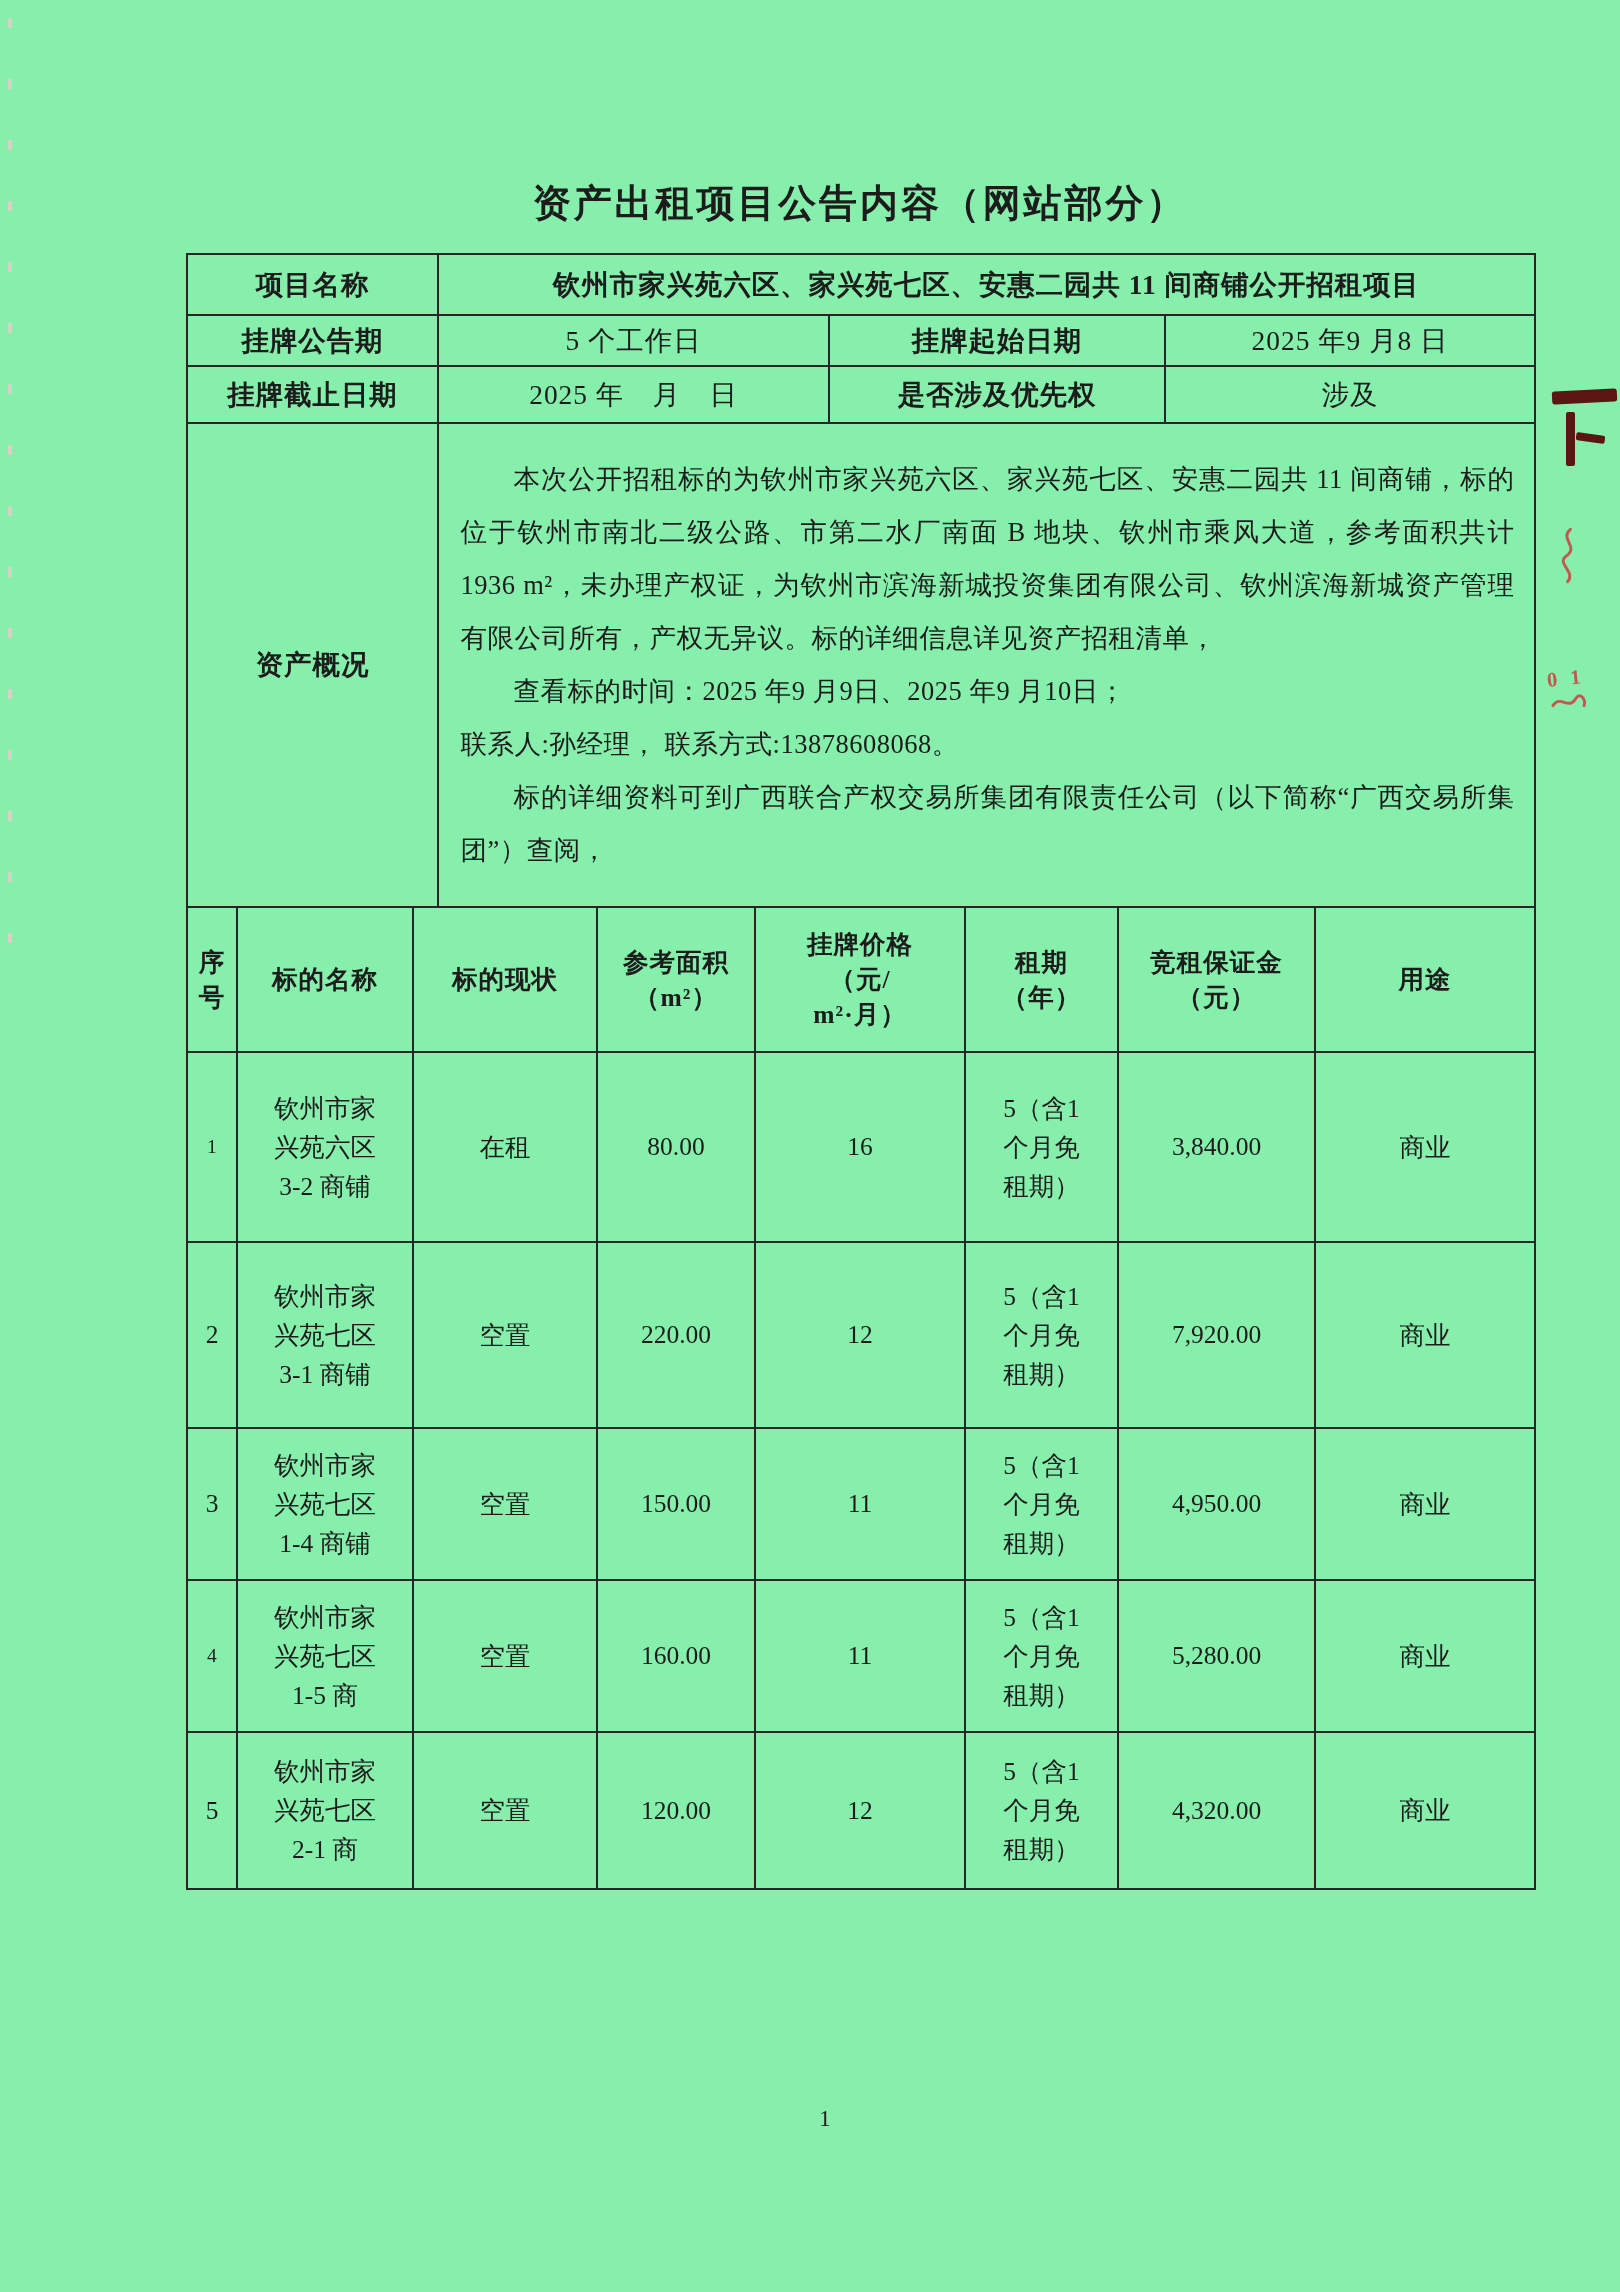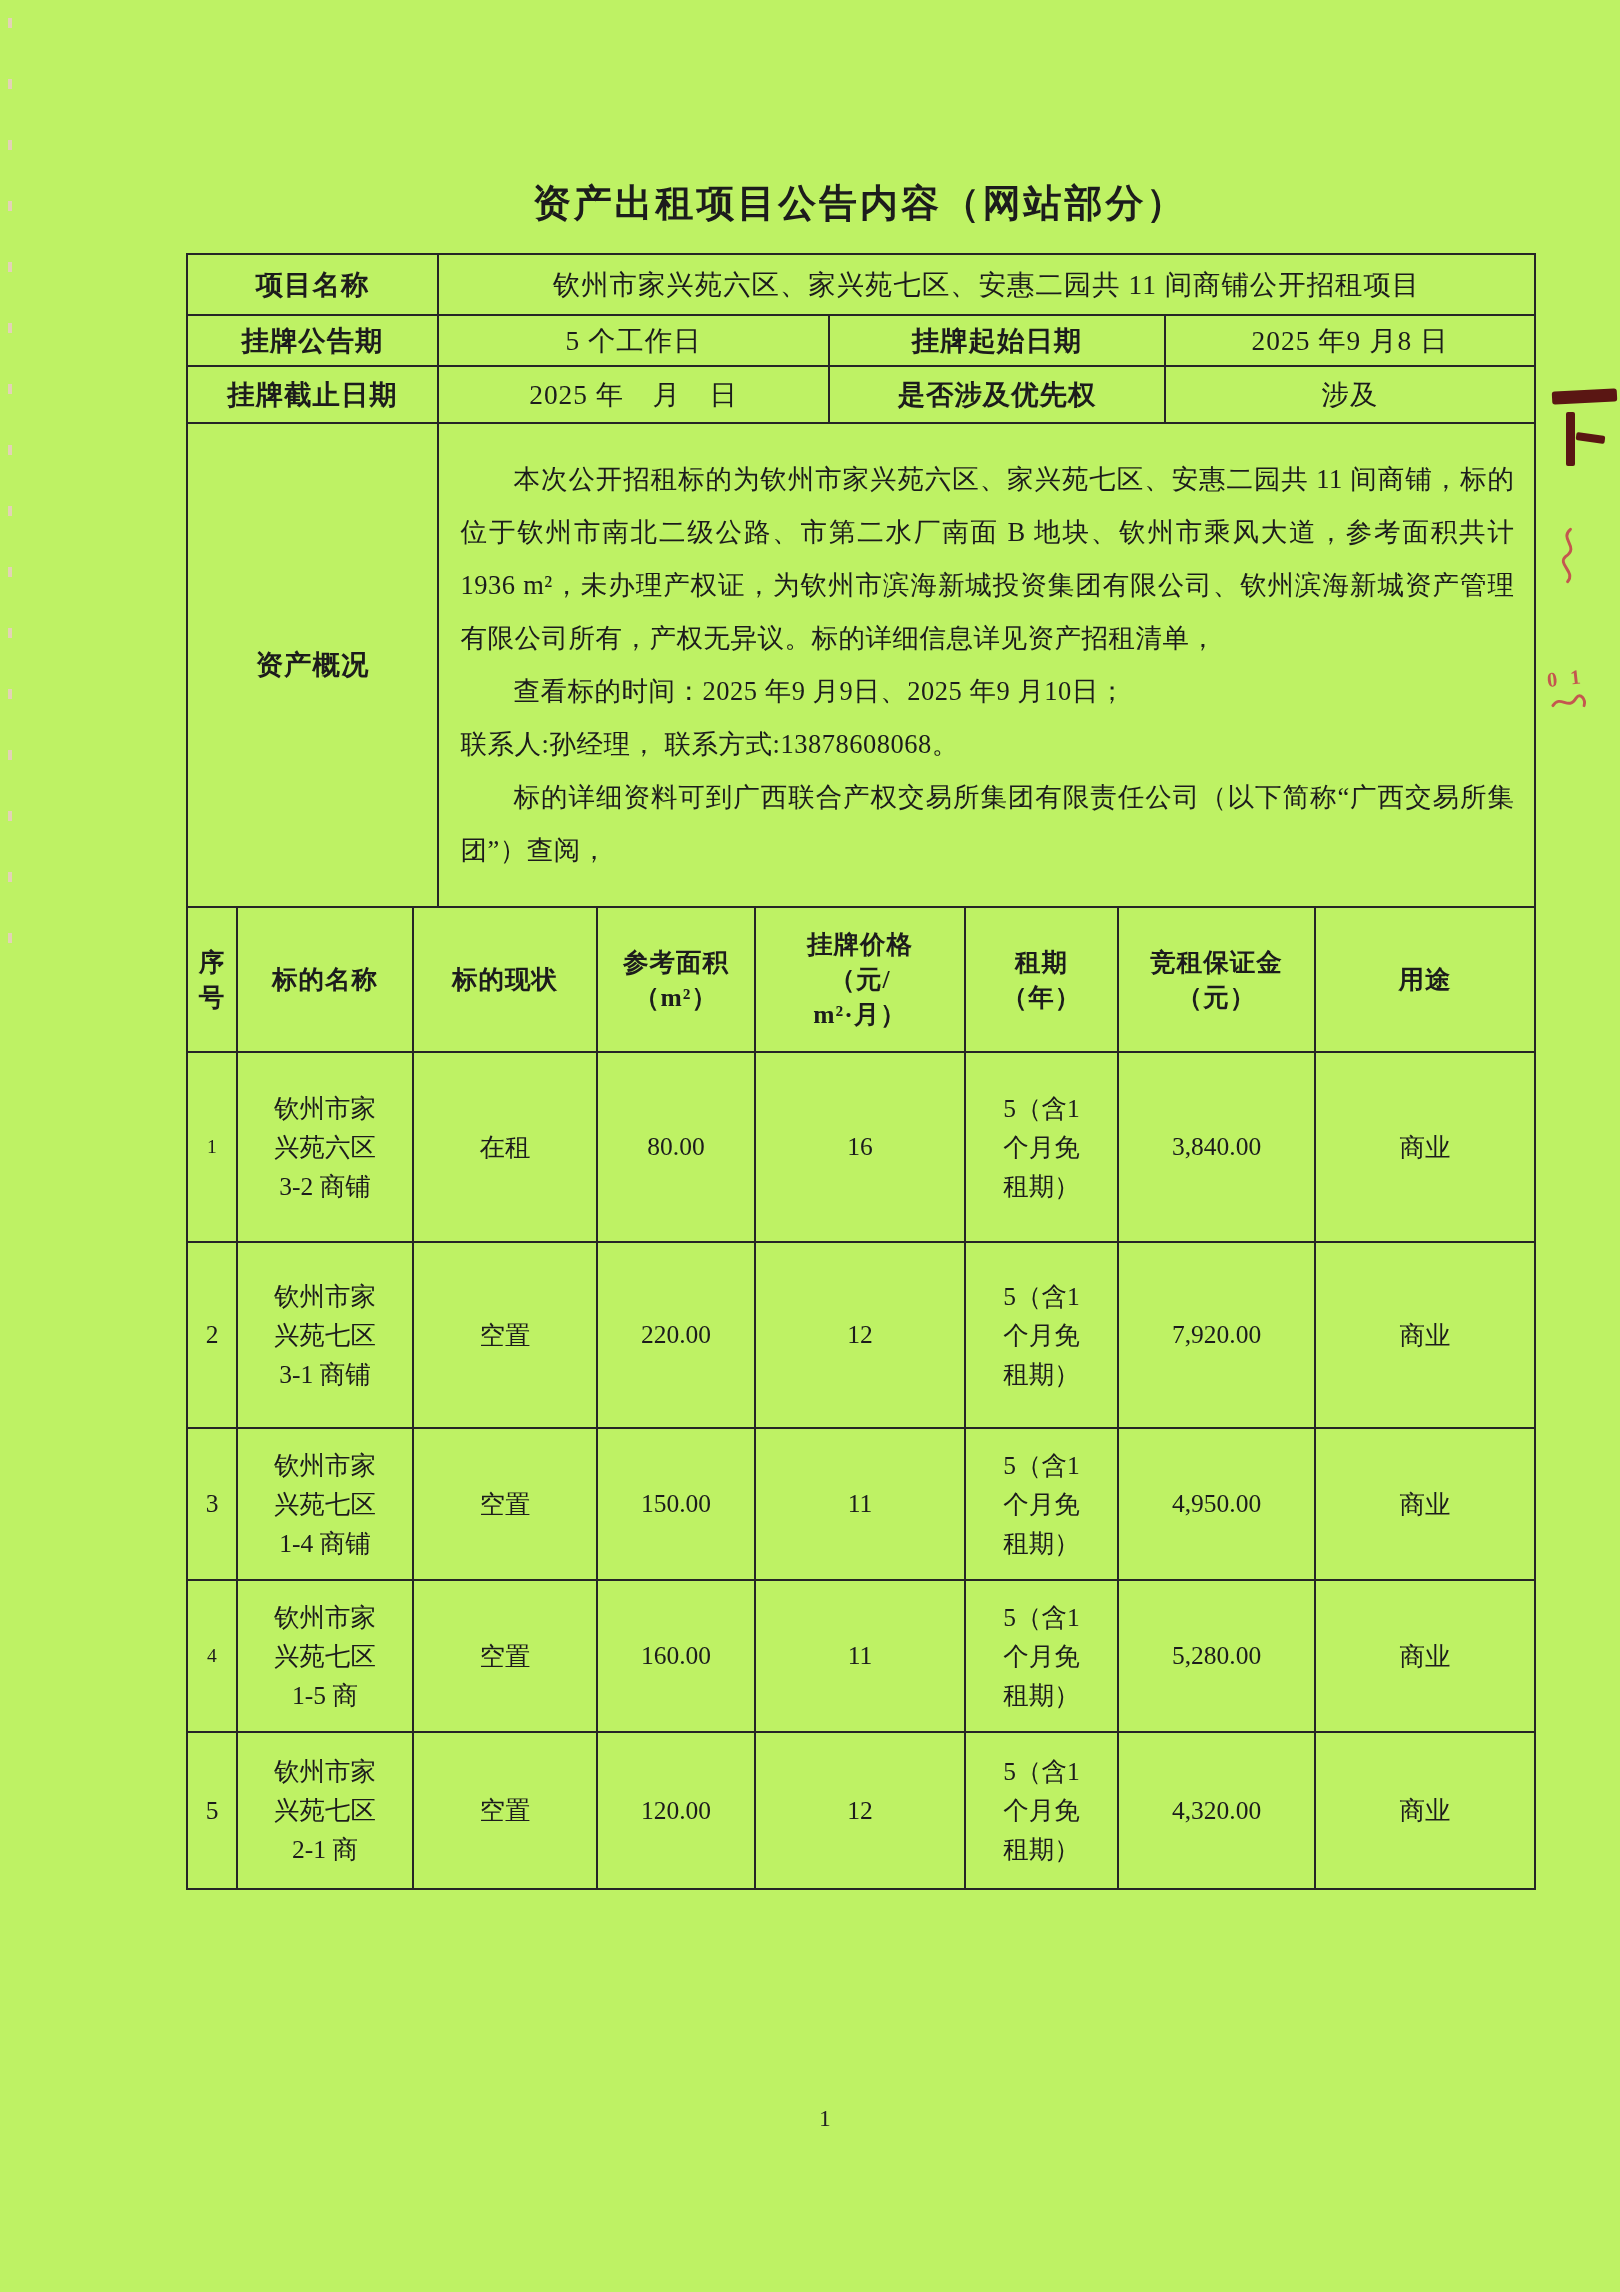--- a/index.html
+++ b/index.html
@@ -6,21 +6,21 @@
   body{
     width:1620px;height:2293px;
     background:#eef0ef;
     font-family:"Liberation Serif","DejaVu Serif",serif;
     color:#1c1c1c;
     position:relative;
     overflow:hidden;
   }
   .page{
     position:absolute;inset:0;
-    background:#bef264;
+    background:#86efac;
   }
   
   .left-edge-dashes{
     position:absolute;left:7.8px;top:17.6px;width:3.9px;height:926px;
     background:repeating-linear-gradient(to bottom,#eccaca 0 9.8px,transparent 9.8px 61px);
     opacity:.8;
   }
   .doc-title{
     position:absolute;left:0;top:178px;width:1720px;
     text-align:center;
@@ -30,21 +30,21 @@
   table{border-collapse:collapse;table-layout:fixed;width:1348px;}
   td{
     border:2px solid #262626;
     padding:2px 9.8px;
     text-align:center;vertical-align:middle;
     font-size:27.4px;
     overflow:hidden;
   }
   .lbl{font-weight:bold;letter-spacing:1px;}
   .val{letter-spacing:1px;}
-  .bold{font-weight:normal;border-radius:27px;}
+  .bold{font-weight:bold;border-radius:27px;}
   td.overview-cell{
     text-align:justify;vertical-align:middle;
     padding:5.9px 19.6px 5.9px 21.6px;
     font-size:26.5px;line-height:53px;
   }
   .para{margin:0;text-align:justify;letter-spacing:0.5px;}
   .para.indent{text-indent:2em;}
   .asset-tbl{margin-top:-2px;}
   .asset-tbl td{font-size:25.5px;}
   .banner-cell{font-size:25.5px;letter-spacing:1px;height:39px;padding:0;}

